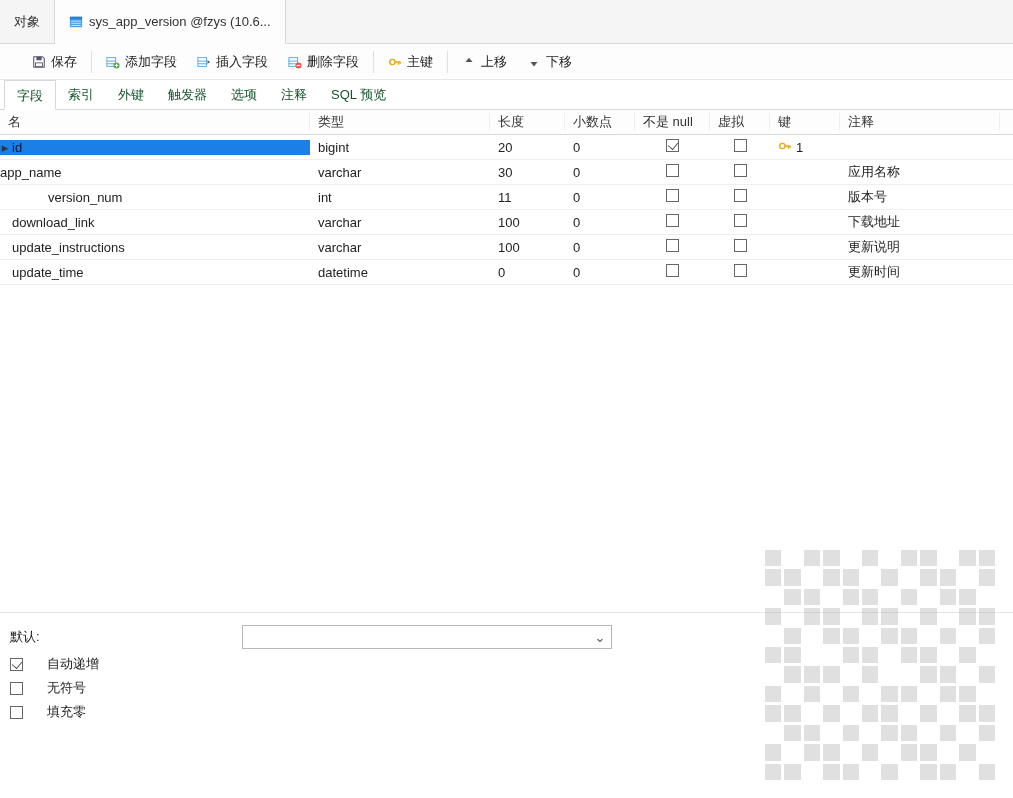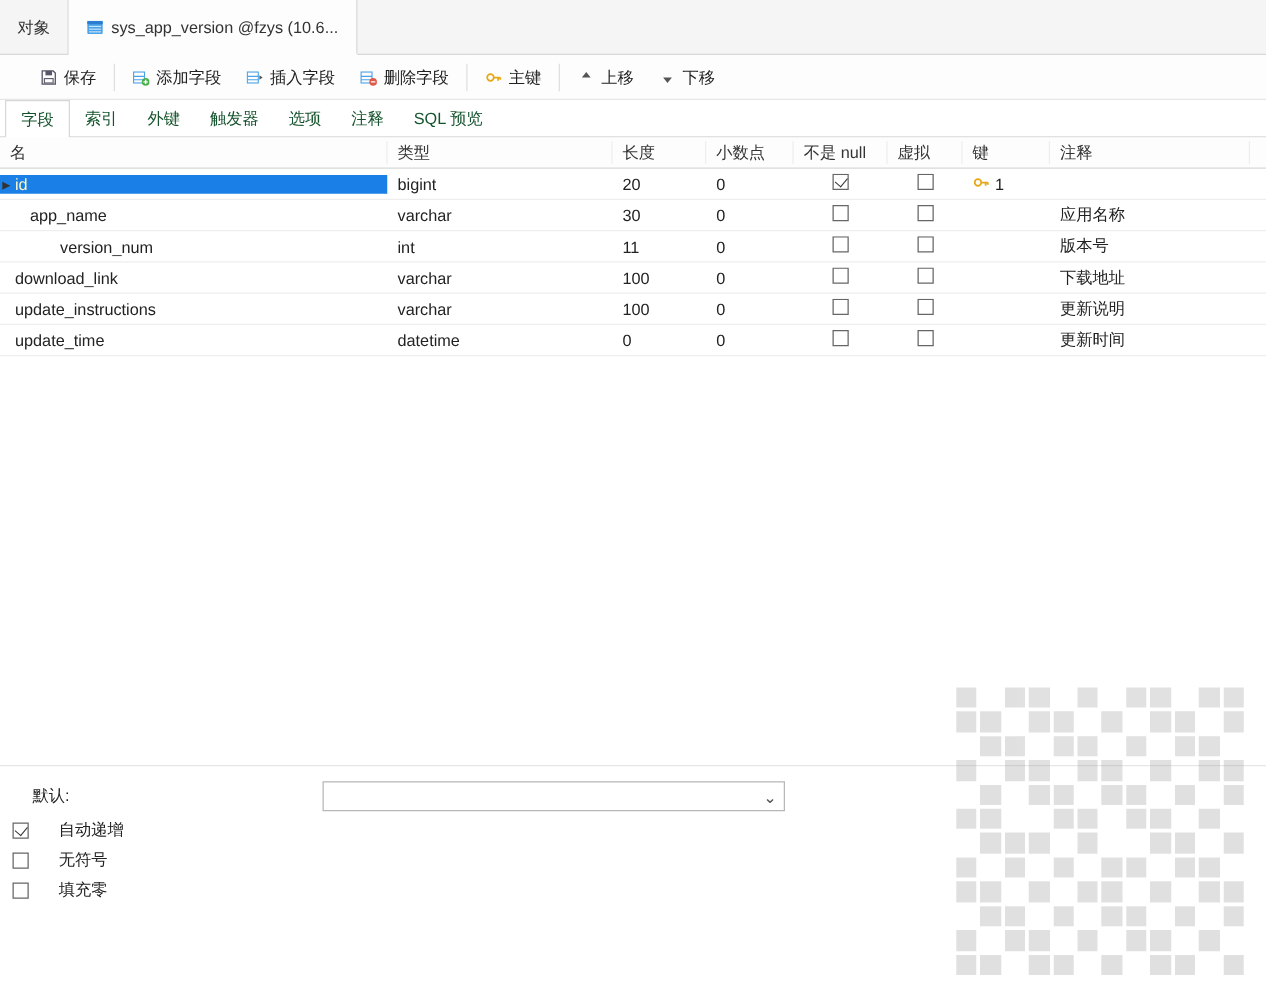--- a/index.html
+++ b/index.html
@@ -99,21 +99,21 @@
   .grid-row {
     border-bottom: 1px solid #eee;
   }
   .grid-row > div {
     padding: 0 8px;
     white-space: nowrap;
     overflow: hidden;
   }
   .grid-row.selected > div {
     background: #1a7fe6;
-    color: #fef9c3;
+    color: #0f172a;
   }
   .grid-row.selected .cell-type,
   .grid-row.selected .cell-len,
   .grid-row.selected .cell-dec,
   .grid-row.selected .cell-nn,
   .grid-row.selected .cell-virt,
   .grid-row.selected .cell-key,
   .grid-row.selected .cell-cmt {
     background: #fff;
     color: #222;
@@ -141,21 +141,21 @@
   .key-glyph svg { width:14px; height:14px; }
   .bottom-panel {
     position:absolute;
     left:0; right:0; top:612px;
     padding: 8px 10px;
     border-top: 1px solid #e6e6e6;
     background: #fff;
   }
   .form-row {
     display:flex; align-items:center; gap:12px;
-    margin: 4px 16px;
+    margin: 4px 0;
   }
   .form-label { width: 220px; }
   .combo {
     width: 370px; height: 24px;
     border:1px solid #b7b7b7;
     display:flex; align-items:center; justify-content:flex-end;
     padding: 0 4px;
     background:#fff;
   }
   .combo .caret {
@@ -307,21 +307,21 @@
       <div class="cell-key">
         <span class="key-glyph"><svg viewBox="0 0 16 16">
             <circle cx="5" cy="8" r="3" fill="none" stroke="#e6a817" stroke-width="1.6"></circle>
             <path d="M8 8h6M12 8v3M14 8v2" stroke="#e6a817" stroke-width="1.6" fill="none"></path>
           </svg></span>
         <span>1</span>
       </div>
       <div class="cell-cmt"></div>
     </div>
     <div class="grid-row">
-      <div class="cell-name" style="padding-left: 24px;">app_name</div>
+      <div class="cell-name" style="padding-left: 0;">app_name</div>
       <div class="cell-type">varchar</div>
       <div class="cell-len">30</div>
       <div class="cell-dec">0</div>
       <div class="cell-nn"><span class="chk"></span></div>
       <div class="cell-virt"><span class="chk"></span></div>
       <div class="cell-key"></div>
       <div class="cell-cmt">应用名称</div>
     </div>
     <div class="grid-row">
       <div class="cell-name" style="padding-left: 12px; margin-left: 36px;">version_num</div>

